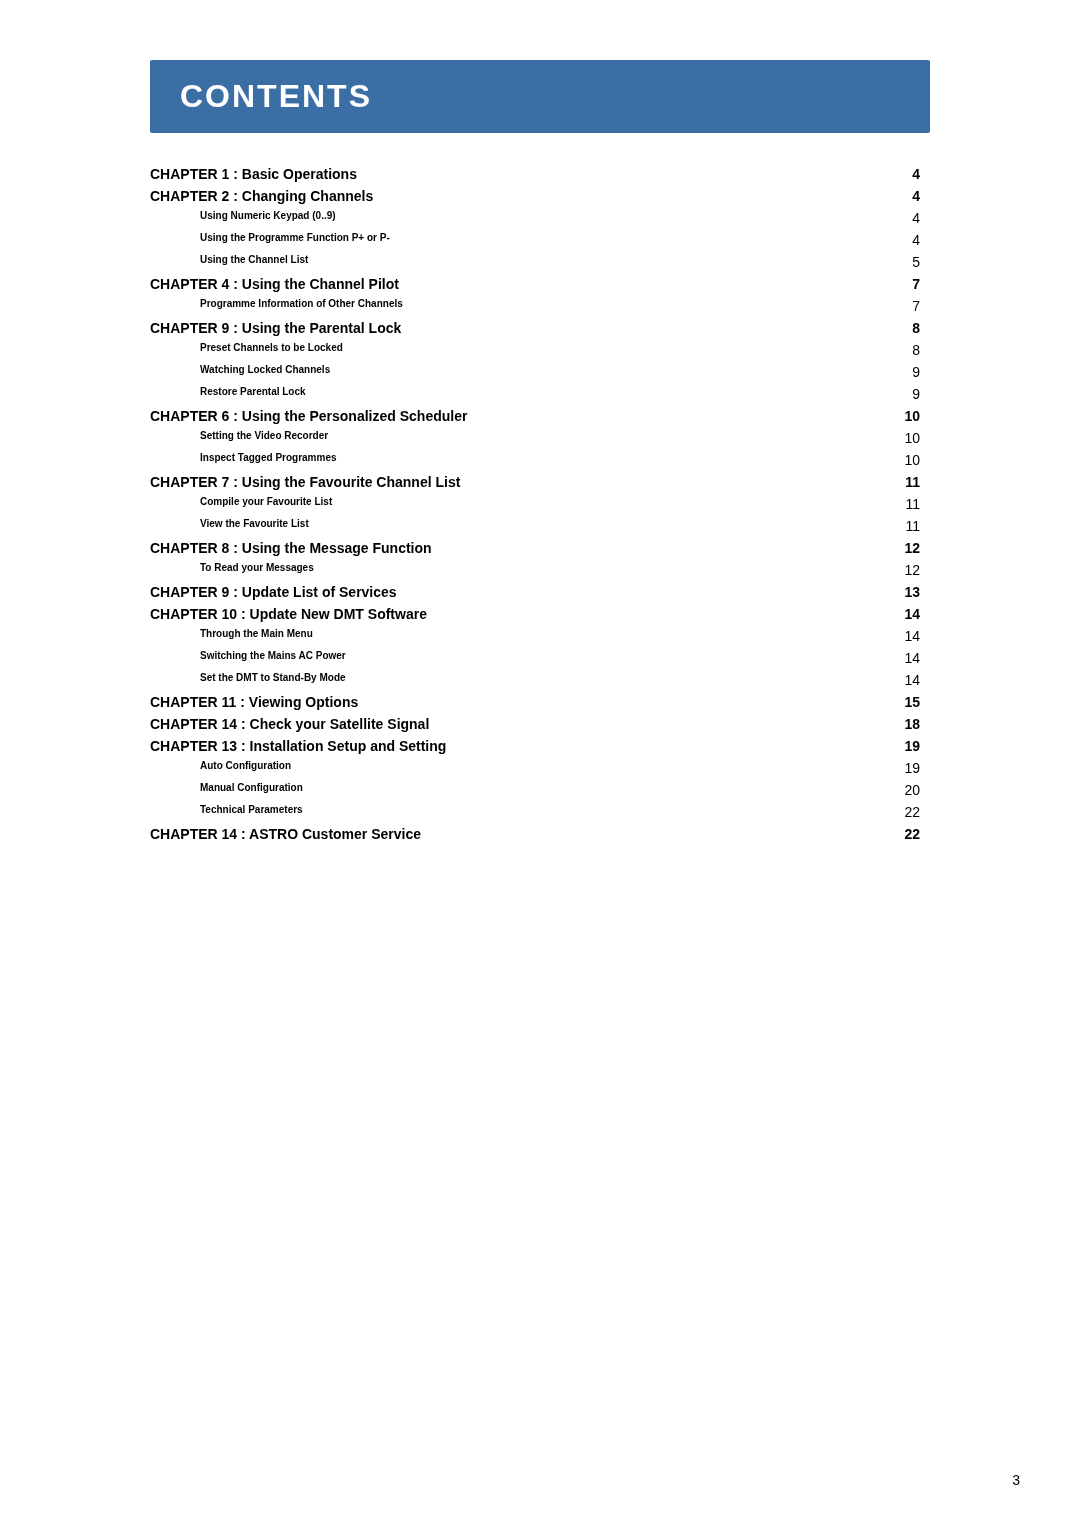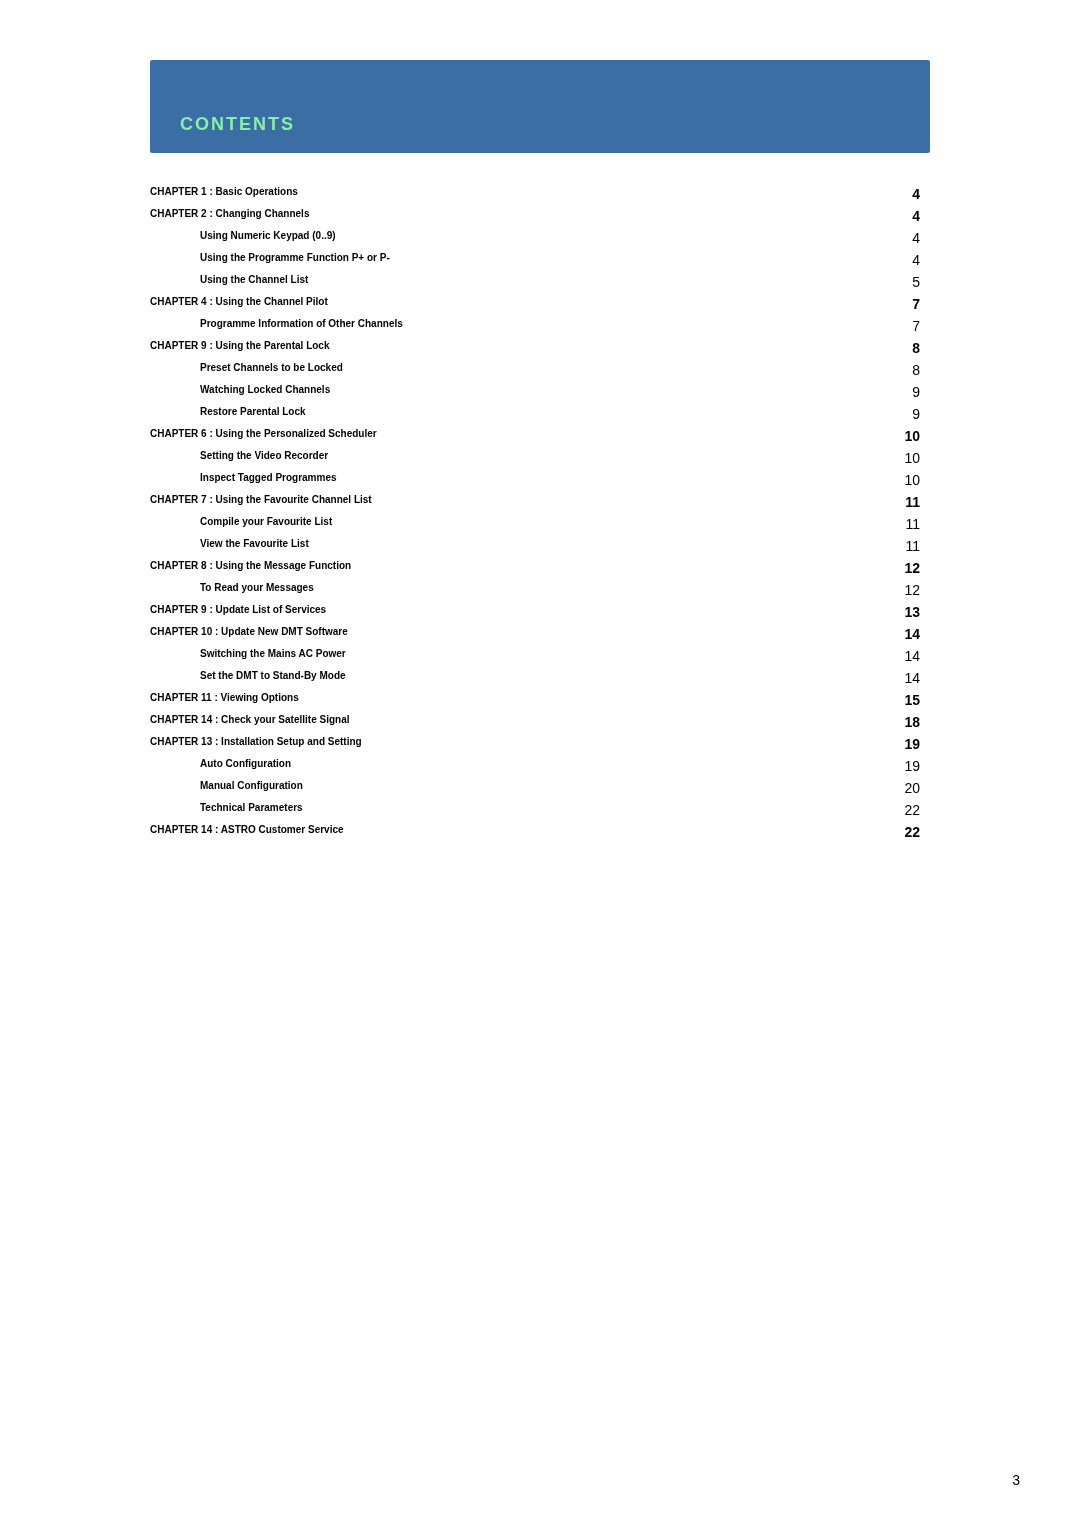--- a/index.html
+++ b/index.html
@@ -26,40 +26,39 @@
     }
 
     .contents-header {
       background-color: #3a6ea5;
       padding: 18px 30px;
       margin-bottom: 30px;
       border-radius: 2px;
     }
 
     .contents-header h1 {
-      color: #86efac;
-      font-size: 18px;
+      color: #ffffff;
+      font-size: 32px;
       font-weight: bold;
       letter-spacing: 2px;
-      margin-top: 36px;
     }
 
     .toc-table {
       width: 100%;
       border-collapse: collapse;
     }
 
     .toc-table tr td {
       padding: 3px 0;
       vertical-align: top;
     }
 
     .toc-table .toc-title {
       font-weight: bold;
-      font-size: 10px;
+      font-size: 14px;
       margin-top: 38px;
     }
 
     .toc-table .toc-sub {
       font-weight: bold;
       font-size: 10px;
       padding-left: 50px;
     }
 
     .toc-table .toc-page {
@@ -174,20 +173,24 @@
         </tr>
         <tr>
           <td class="toc-title">CHAPTER 9 : Update List of Services</td>
           <td class="toc-page">13</td>
         </tr>
         <tr>
           <td class="toc-title">CHAPTER 10 : Update New DMT Software</td>
           <td class="toc-page">14</td>
         </tr>
         <tr>
+          <td class="toc-sub">Through the Main Menu</td>
+          <td class="toc-page-sub">14</td>
+        </tr>
+        <tr>
           <td class="toc-sub">Switching the Mains AC Power</td>
           <td class="toc-page-sub">14</td>
         </tr>
         <tr>
           <td class="toc-sub">Set the DMT to Stand-By Mode</td>
           <td class="toc-page-sub">14</td>
         </tr>
         <tr>
           <td class="toc-title">CHAPTER 11 : Viewing Options</td>
           <td class="toc-page">15</td>

